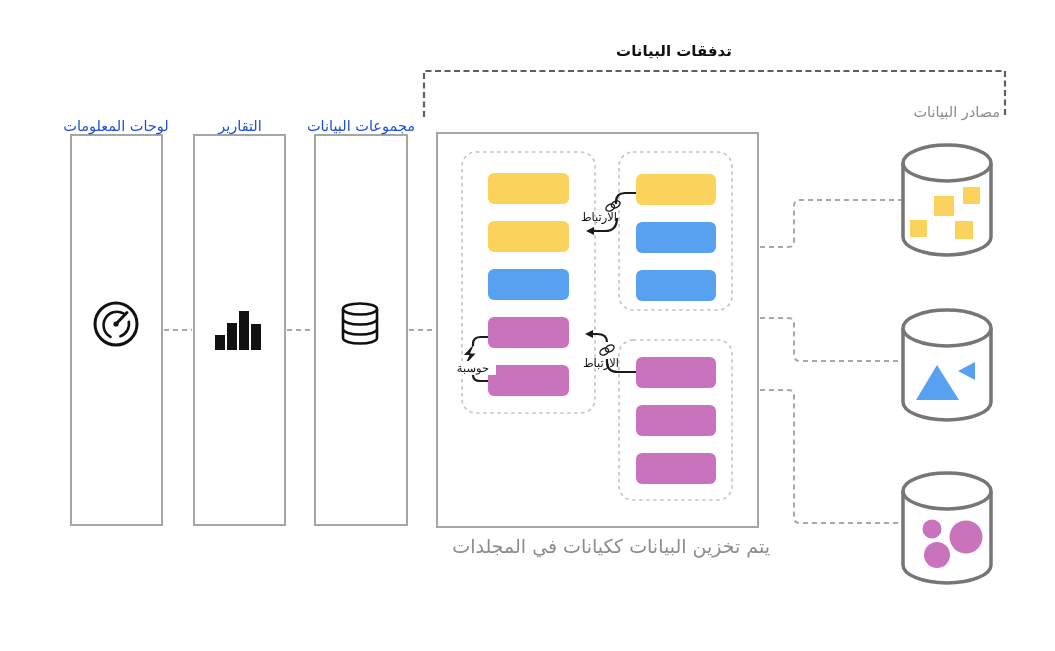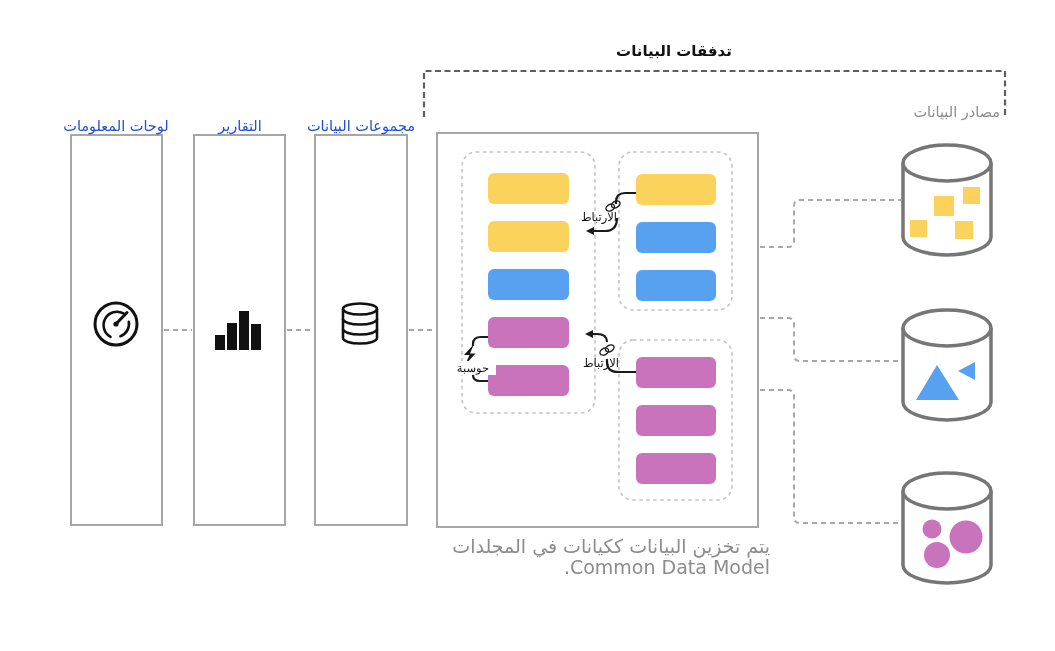--- a/index.html
+++ b/index.html
@@ -165,16 +165,15 @@
 
 
   <div class="txt sources-label muted" style="left:850px;top:103px;width:150px;">مصادر البيانات</div>
 
   <div class="txt small-label" style="left:574px;top:210px;width:50px;">الارتباط</div>
   <div class="txt small-label" style="left:576px;top:356px;width:50px;">الارتباط</div>
   <div class="txt small-label compute-label" style="left:450px;top:361px;width:42px;font-family:Liberation Serif, serif;">حوسبة</div>
 
   <div class="txt caption muted" style="left:440px;top:536px;width:330px;">
     <div>يتم تخزين البيانات ككيانات في المجلدات</div>
-    <div>Common Data Model.</div>
   </div>
 
 </div>
 
 </body></html>

